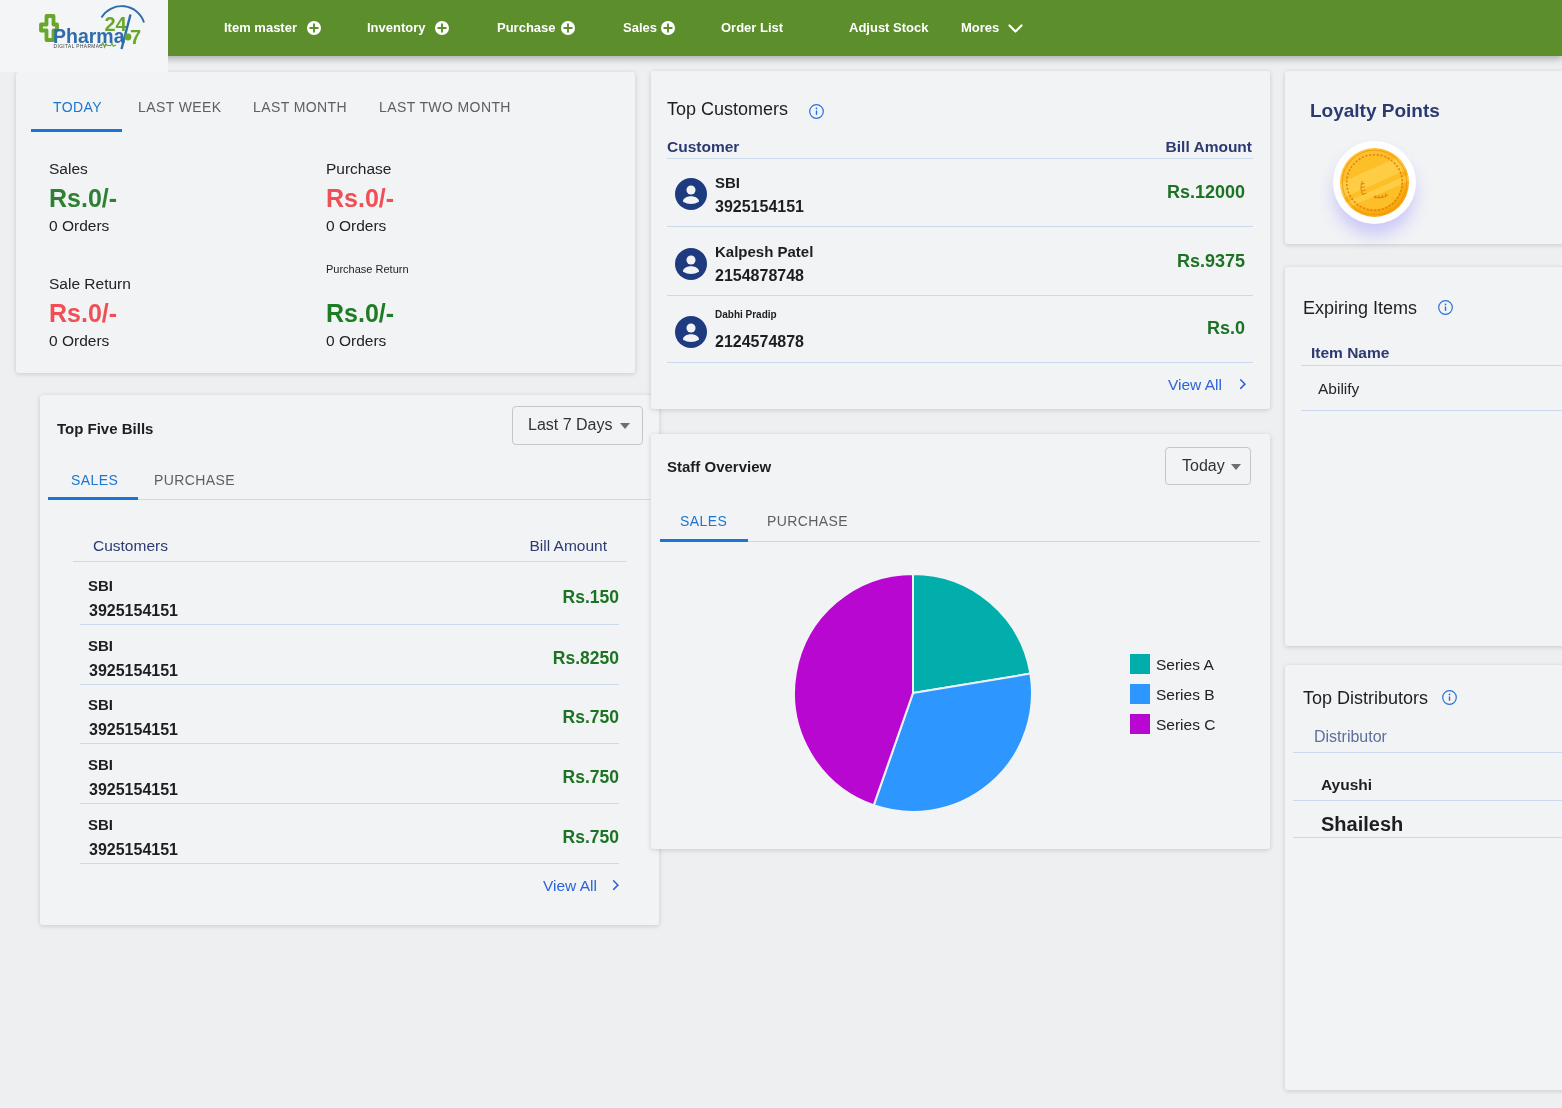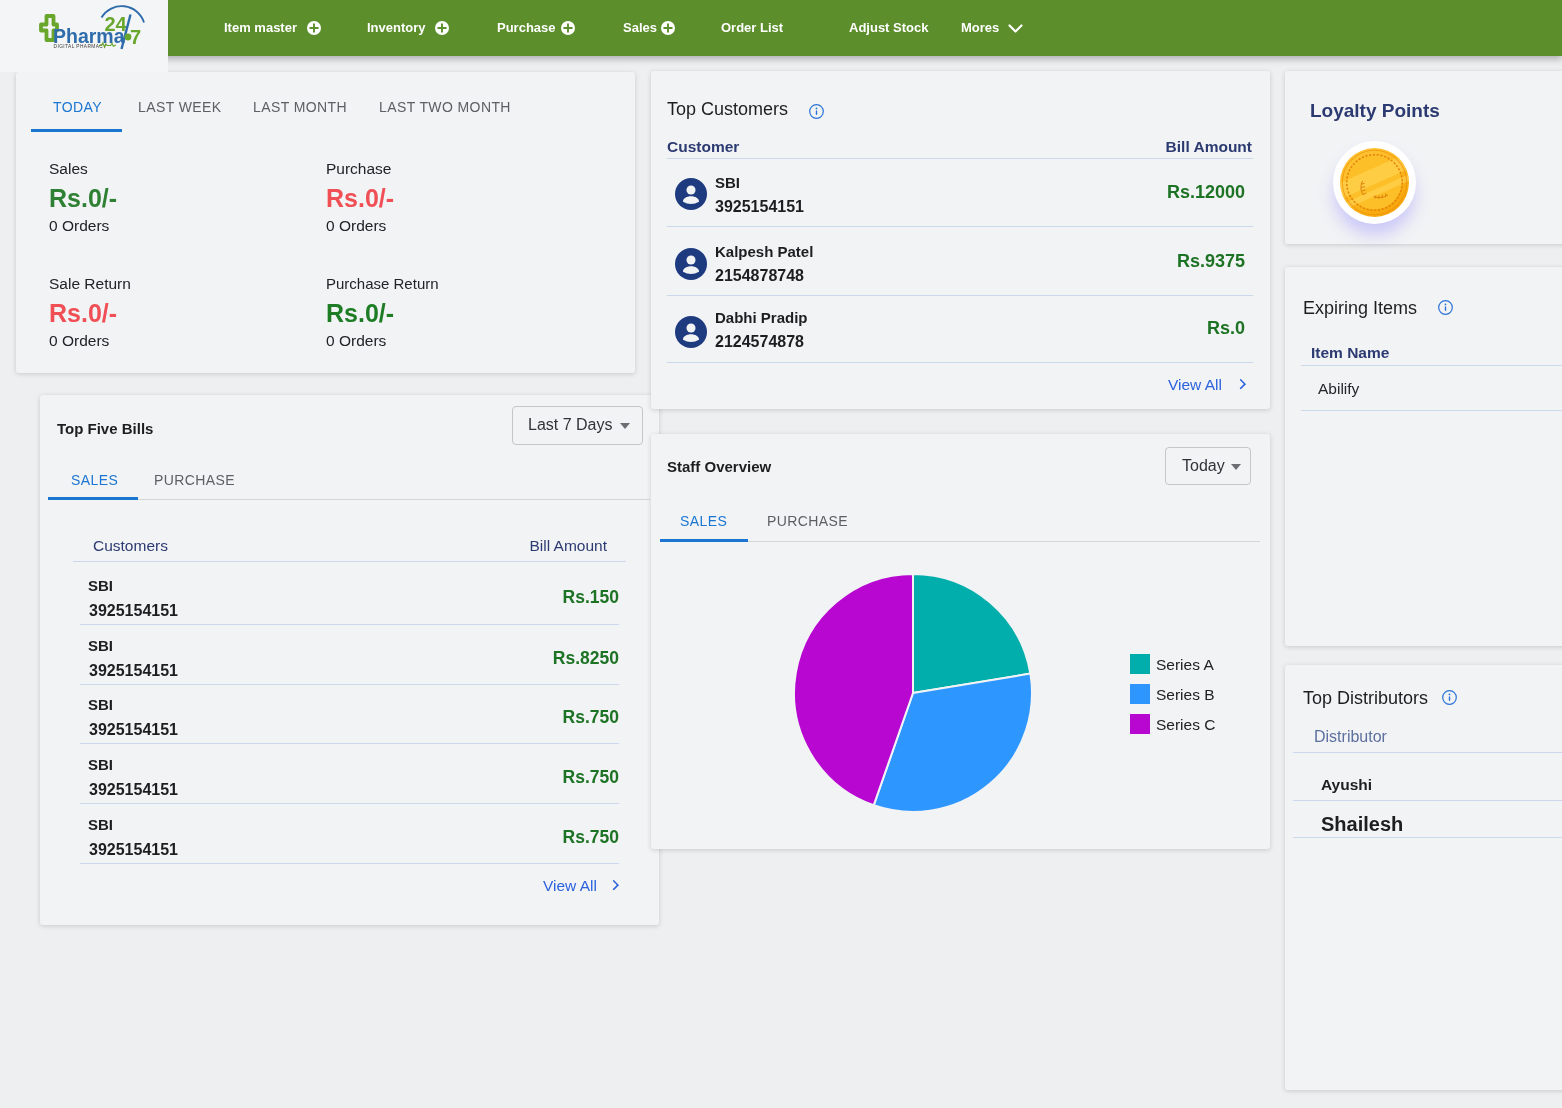--- a/index.html
+++ b/index.html
@@ -77,21 +77,21 @@
   <div style="position:absolute;left:33px;top:145px;font-size:15.5px;color:#212326;">0 Orders</div>
 
   <div style="position:absolute;left:310px;top:88px;font-size:15.5px;color:#212326;">Purchase</div>
   <div style="position:absolute;left:310px;top:112px;font-size:25px;font-weight:bold;color:#ef4f55;">Rs.0/-</div>
   <div style="position:absolute;left:310px;top:145px;font-size:15.5px;color:#212326;">0 Orders</div>
 
   <div style="position:absolute;left:33px;top:203px;font-size:15.5px;color:#212326;">Sale Return</div>
   <div style="position:absolute;left:33px;top:227px;font-size:25px;font-weight:bold;color:#ef4f55;">Rs.0/-</div>
   <div style="position:absolute;left:33px;top:260px;font-size:15.5px;color:#212326;">0 Orders</div>
 
-  <div style="position:absolute;left:310px;top:203px;font-size:15px;color:#212326;">Purchase Return</div>
+  <div style="position:absolute;left:310px;top:191px;font-size:11px;color:#212326;">Purchase Return</div>
   <div style="position:absolute;left:310px;top:227px;font-size:25px;font-weight:bold;color:#1e7d24;">Rs.0/-</div>
   <div style="position:absolute;left:310px;top:260px;font-size:15.5px;color:#212326;">0 Orders</div>
 </div>
 
 <div class="card" id="c2" style="left:16px;top:395px;width:619px;height:530px;margin-left:24px;">
   <span class="ttlb" style="left:17px;top:25px;">Top Five Bills</span>
   <div class="dropbtn" style="left:472px;top:11px;width:131px;height:39px;"></div>
   <span style="position:absolute;left:488px;top:21px;font-size:16px;color:#2f3338;">Last 7 Days</span>
   <div style="position:absolute;left:580px;top:28px;width:0;height:0;border-left:5.5px solid transparent;border-right:5.5px solid transparent;border-top:6px solid #6b6f73;"></div>
 
@@ -162,21 +162,21 @@
   <div style="position:absolute;left:64px;top:172px;font-size:15px;font-weight:bold;color:#1d1e20;">Kalpesh Patel</div>
   <div style="position:absolute;left:64px;top:196px;font-size:16px;font-weight:bold;color:#1d1e20;">2154878748</div>
   <div class="grn" style="position:absolute;right:25px;top:180px;font-size:18px;">Rs.9375</div>
   <div class="sep" style="left:16px;top:224px;width:586px;"></div>
 
   <svg style="position:absolute;left:24px;top:245px;" width="32" height="32" viewBox="0 0 24 24">
       <circle cx="12" cy="12" r="12" fill="#1f3b80"></circle>
       <circle cx="12" cy="9" r="3.4" fill="#f2f3f5"></circle>
       <path d="M12 13.6c-3.2 0-6 1.6-6 3.8v0.4a12 12 0 0 0 12 0v-0.4c0-2.2-2.8-3.8-6-3.8z" fill="#f2f3f5"></path>
     </svg>
-  <div style="position:absolute;left:64px;top:238px;font-size:15px;font-weight:bold;color:#1d1e20;">Dabhi Pradip</div>
+  <div style="position:absolute;left:64px;top:238px;font-size:10px;font-weight:bold;color:#1d1e20;">Dabhi Pradip</div>
   <div style="position:absolute;left:64px;top:262px;font-size:16px;font-weight:bold;color:#1d1e20;">2124574878</div>
   <div class="grn" style="position:absolute;right:25px;top:247px;font-size:18px;">Rs.0</div>
   <div class="sep" style="left:16px;top:291px;width:586px;"></div>
 
   <span class="vall" style="position:absolute;left:517px;top:305px;">View All</span>
   <span class="chev" style="position:absolute;left:586px;top:309px;"></span>
 </div>
 
 <div class="card" id="c4" style="left:651px;top:434px;width:619px;height:415px;">
   <span class="ttlb" style="left:16px;top:24px;">Staff Overview</span>

